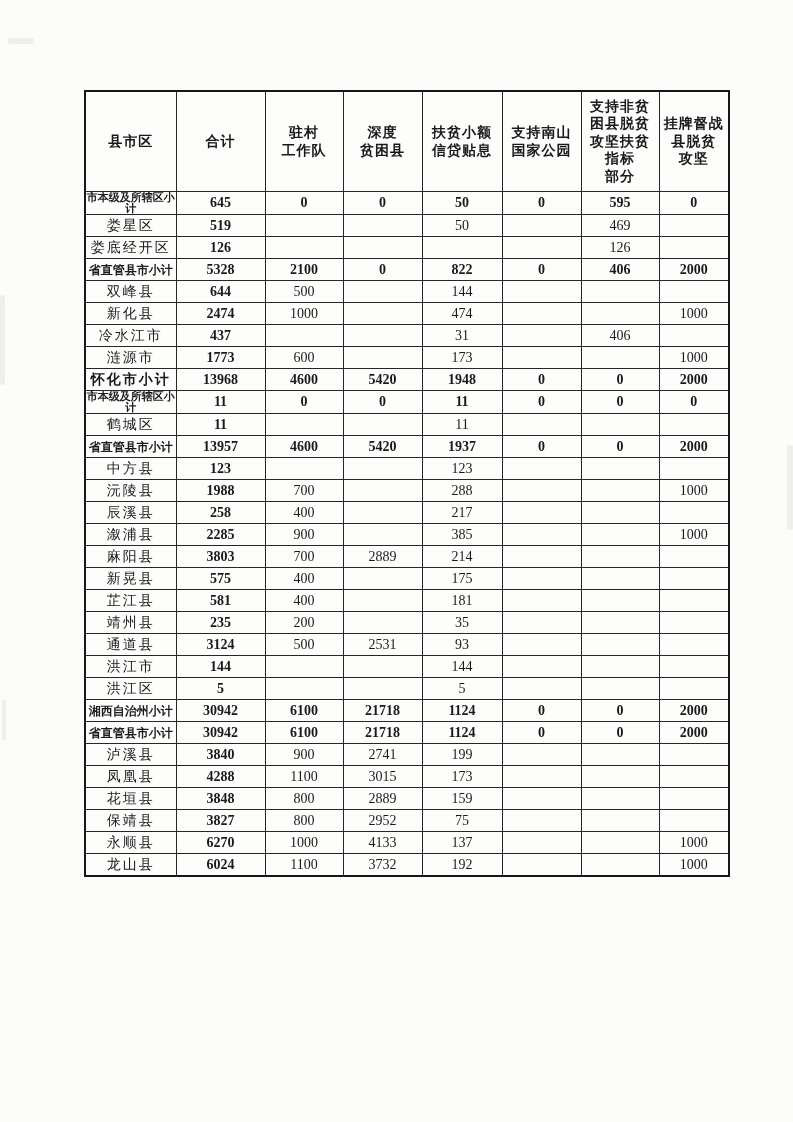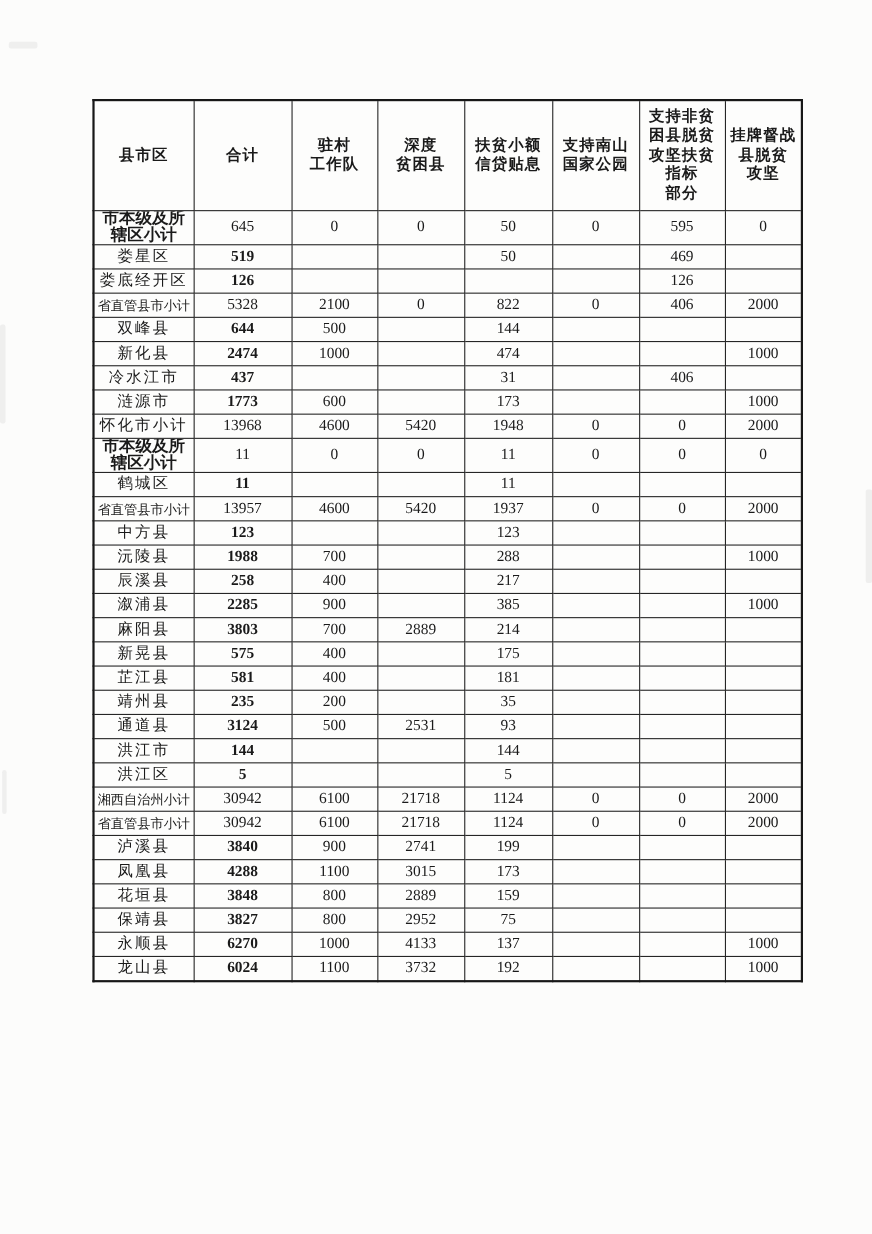--- a/index.html
+++ b/index.html
@@ -59,30 +59,30 @@
     vertical-align: middle;
     padding: 0;
     line-height: 1;
     overflow: hidden;
   }
   td.row-label {
     letter-spacing: 2px;
   }
   td.row-label.sm {
     font-size: 12px;
-    font-weight: normal;
-    letter-spacing: 0;
-  }
-  td.row-label.xs {
-    font-size: 15px;
     font-weight: bold;
     letter-spacing: 0;
   }
+  td.row-label.xs {
+    font-size: 11px;
+    font-weight: bold;
+    letter-spacing: 0;
+  }
   tr.bold td {
-    font-weight: normal;
+    font-weight: bold;
   }
   td.total-col {
     font-weight: bold;
   }
   
   col.c0 { width: 91px; }
   col.c1 { width: 89px; }
   col.c2 { width: 78px; }
   col.c3 { width: 79px; }
   col.c4 { width: 80px; }

